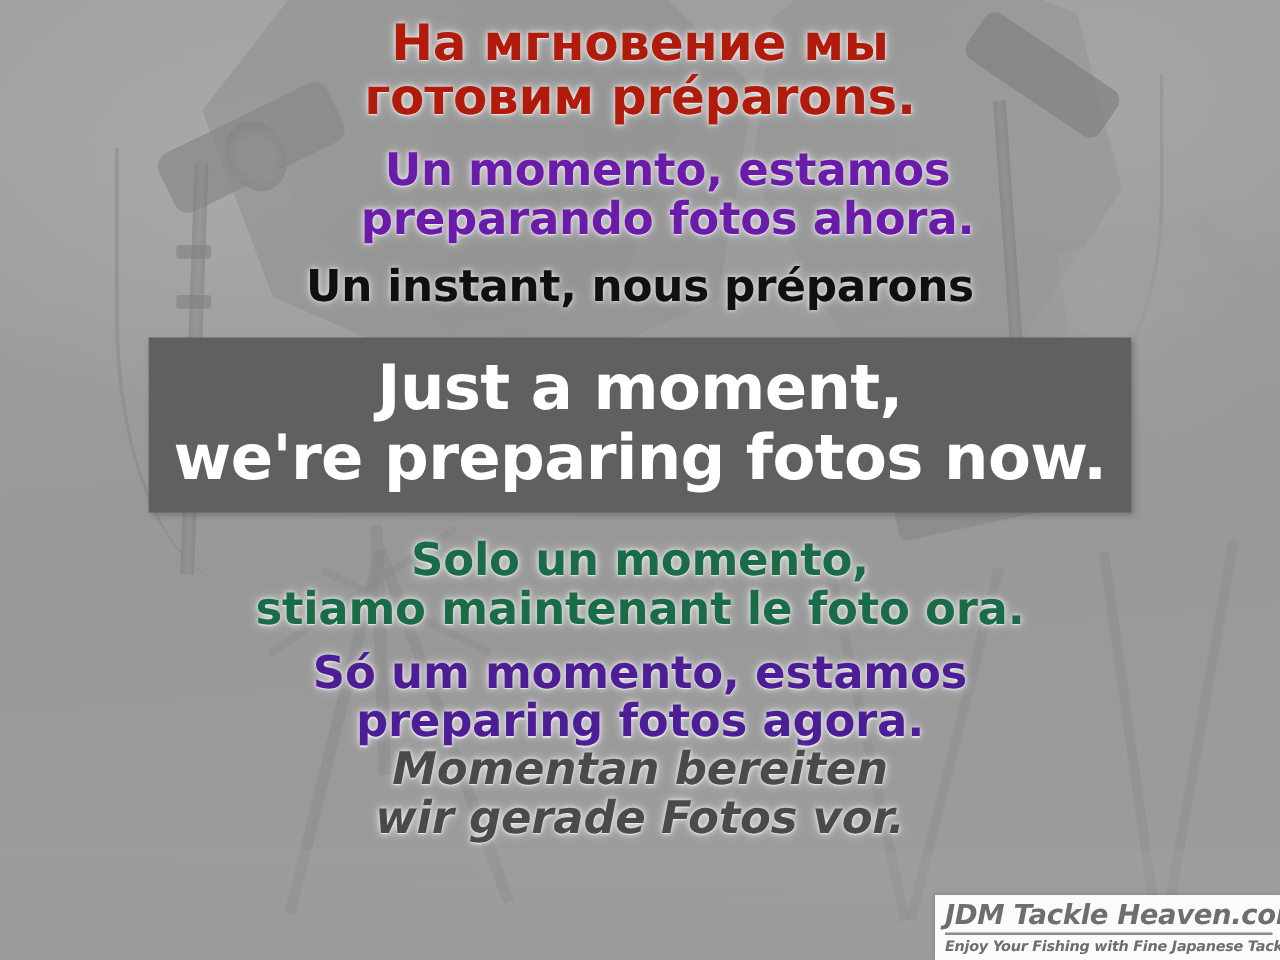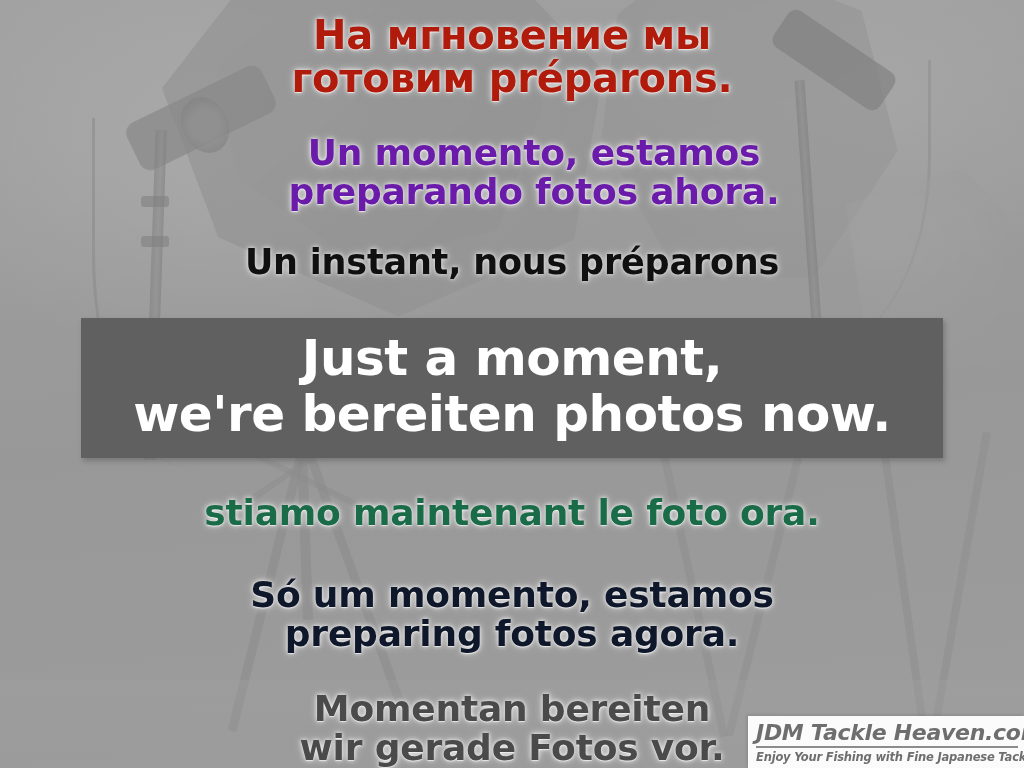--- a/index.html
+++ b/index.html
@@ -155,55 +155,55 @@
     background: rgba(150,150,150,.46);
   }
 
   
   #content {
     position: absolute;
     inset: 0;
     display: flex;
     flex-direction: column;
     align-items: center;
-    justify-content: space-between;
+    justify-content: flex-start;
   }
   .msg {
     width: 100%;
     text-align: center;
     font-weight: bold;
     line-height: 1.08;
     letter-spacing: -.2px;
     text-shadow:
       0 0 4px rgba(255,255,255,.85),
       0 0 9px rgba(255,255,255,.55),
       0 1px 0 rgba(255,255,255,.5);
   }
   .msg-ru { margin-top: 14px;  font-size: 40px; color: #b01b0c; }
   .msg-es { margin-top: 18px;  font-size: 36px; color: #6b1ba9; padding-left: 44px; }
   .msg-fr { margin-top: 16px;  font-size: 35px; color: #101010; text-shadow: 0 0 4px rgba(255,255,255,.75), 0 0 9px rgba(255,255,255,.45); }
 
   #banner-en {
     margin-top: 20px;
-    width: 862px;
+    width: 786px;
     padding: 12px 0 16px;
     background: #606060;
     box-shadow: 2px 3px 5px rgba(60,60,60,.35);
   }
   .msg-en {
     font-size: 50px;
     color: #ffffff;
     line-height: 1.12;
     text-shadow: none;
     letter-spacing: -.5px;
   }
 
   .msg-it { margin-top: 20px;  font-size: 36px; color: #1a6b47; }
-  .msg-pt { margin-top: 28px;  font-size: 36px; color: #0f172a; }
-  .msg-de { margin-top: 20px;  font-size: 36px; color: #4a4a4a; }
+  .msg-pt { margin-top: 12px;  font-size: 36px; color: #4c1d95; }
+  .msg-de {  font-size: 36px; color: #4a4a4a; font-style: italic; }
 
   
   #watermark {
     position: absolute;
     right: 0;
     bottom: 0;
     width: 276px;
     background: #fbfbfb;
     padding: 5px 6px 4px 8px;
     box-sizing: border-box;
@@ -284,25 +284,26 @@
       <div>preparando fotos ahora.</div>
     </div>
 
     <div class="msg msg-fr">
       <div>Un instant, nous préparons</div>
     </div>
 
     <div id="banner-en">
       <div class="msg msg-en">
         <div>Just a moment,</div>
-        <div>we're bereiten photos now.</div>
+        <div>we're preparing fotos now.</div>
       </div>
     </div>
 
     <div class="msg msg-it">
+      <div>Solo un momento,</div>
       <div>stiamo maintenant le foto ora.</div>
     </div>
 
     <div class="msg msg-pt">
       <div>Só um momento, estamos</div>
       <div>preparing fotos agora.</div>
     </div>
 
     <div class="msg msg-de">
       <div>Momentan bereiten</div>

